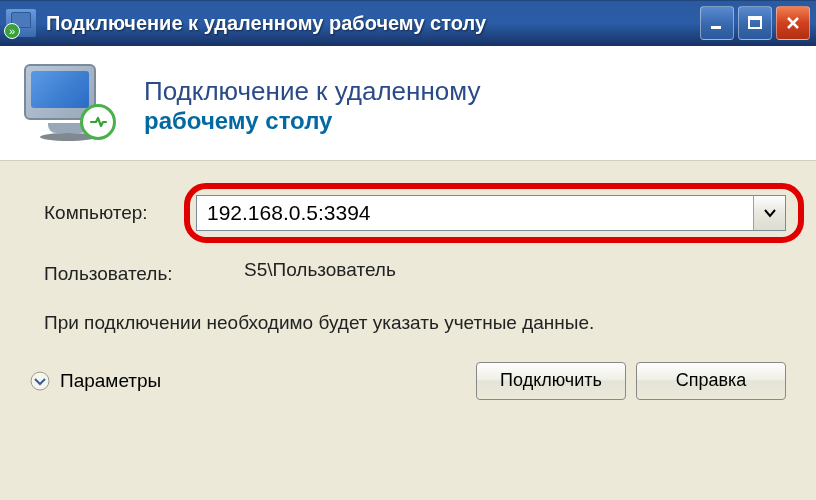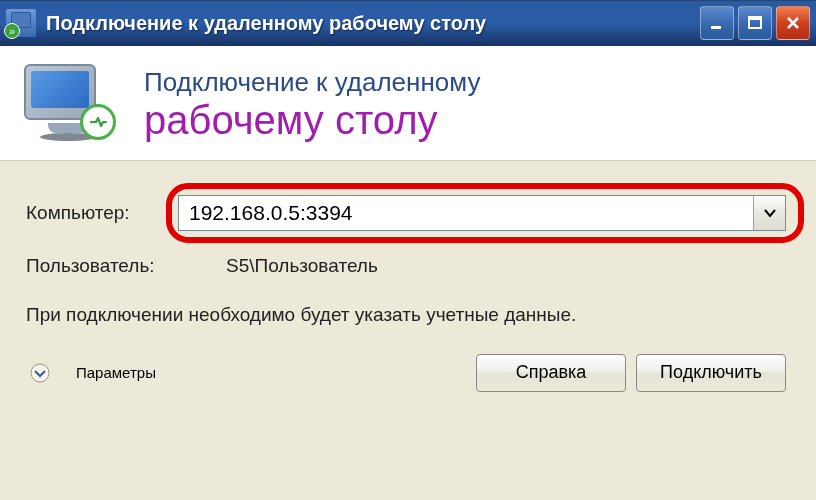--- a/index.html
+++ b/index.html
@@ -139,26 +139,26 @@
       justify-content: center;
     }
     .header-badge svg { width: 20px; height: 20px; }
     .header-text { flex: 1; }
     .header-line1 {
       font-size: 26px;
       color: #2a4a88;
       font-weight: normal;
     }
     .header-line2 {
-      font-size: 40px;
-      color: #a21caf;
-      font-weight: normal;
+      font-size: 24px;
+      color: #0369a1;
+      font-weight: bold;
     }
     .body-area {
-      padding: 34px 30px 0 26px;
+      padding: 34px 30px 0 44px;
       background: #ece9d8;
       font-size: 19px;
       color: #222;
     }
     .field-row {
       display: flex;
       align-items: center;
       margin-bottom: 24px;
       position: relative;
     }
@@ -199,37 +199,37 @@
       align-items: center;
       justify-content: center;
       cursor: pointer;
     }
     .user-row {
       display: flex;
       align-items: center;
       margin-bottom: 24px;
       font-size: 19px;
     }
-    .user-label { width: 200px; }
+    .user-label { width: 200px; margin-top: 8px; }
     .info-text {
       font-size: 19px;
       line-height: 1.5;
       margin-bottom: 24px;
     }
     .footer {
       display: flex;
       align-items: center;
       padding: 0 30px 20px 30px;
     }
     .options-toggle {
       display: flex;
       align-items: center;
       cursor: pointer;
-      font-size: 15px;
-      gap: 26px;
+      font-size: 19px;
+      gap: 10px;
       justify-content: space-between;
     }
     .spacer { flex: 1; }
     .btn {
       height: 38px;
       padding: 0 20px;
       font-size: 18px;
       font-family: Tahoma, Arial, sans-serif;
       background: linear-gradient(to bottom, #fdfdfd 0%, #f0f0e8 45%, #e4e4d8 50%, #ece9d8 100%);
       border: 1px solid #888;
@@ -310,15 +310,15 @@
 
 <div class="footer">
   <div class="options-toggle">
     <svg width="20" height="20" viewBox="0 0 20 20">
       <circle cx="10" cy="10" r="9" fill="#f5f5ee" stroke="#9a9a8a"></circle>
       <path d="M5 8 L10 13 L15 8" stroke="#3a5a9a" stroke-width="2" fill="none"></path>
     </svg>
     <span>Параметры</span>
   </div>
   <div class="spacer"></div>
+  <button class="btn">Подключить</button>
   <button class="btn">Справка</button>
-  <button class="btn">Подключить</button>
 </div>
 
 </body></html>

